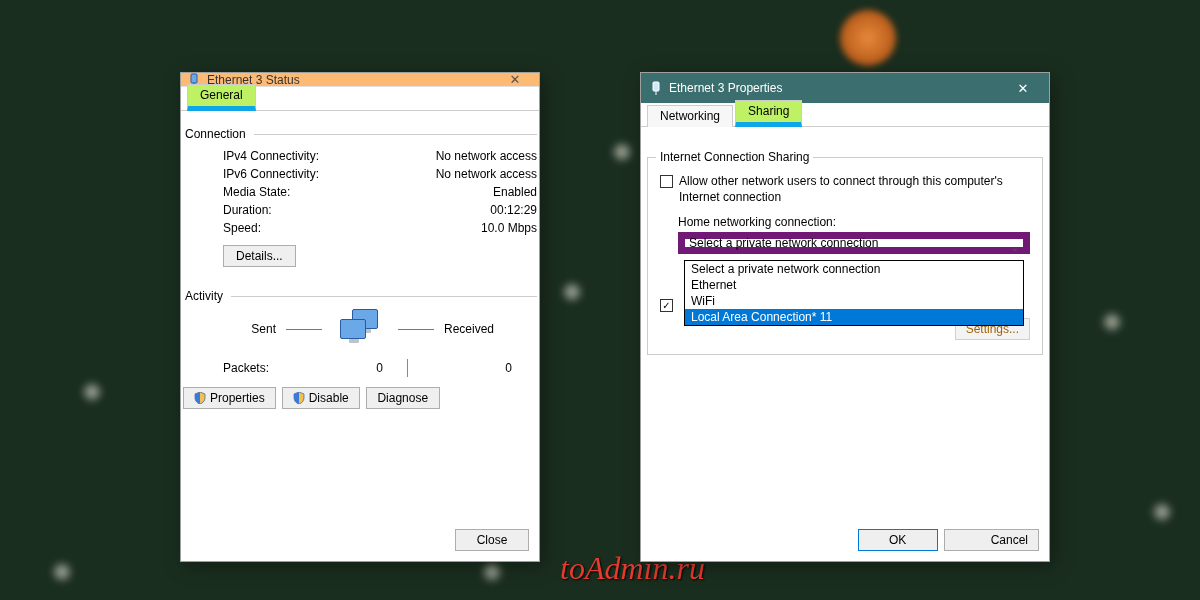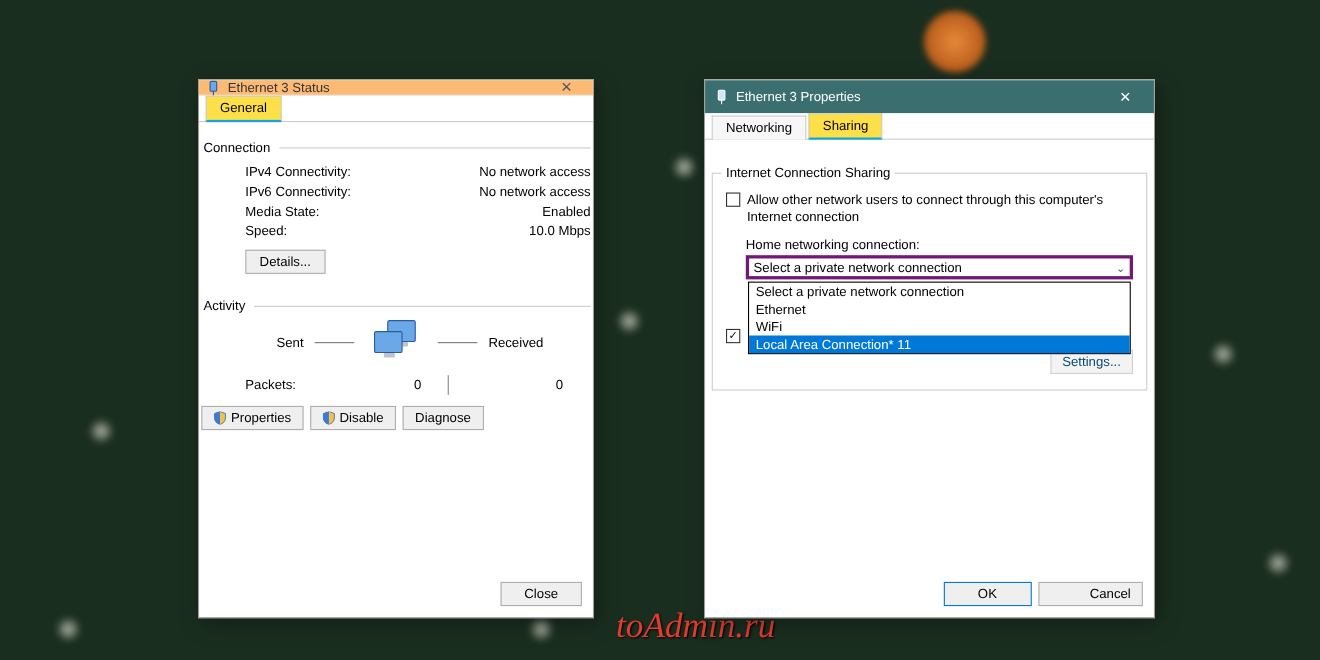--- a/index.html
+++ b/index.html
@@ -50,21 +50,21 @@
     display:flex; align-items:flex-end; height:24px; padding:4px 6px 0 6px;
     background:#fff;
     border-bottom:1px solid #ccc;
   }
   .tab {
     padding:3px 12px 4px 12px; font-size:12px;
     border:1px solid #ccc; border-bottom:none;
     background:#f7f7f7; margin-right:2px;
     position:relative; top:1px;
   }
-  .tab.active { background:#fde047; border-bottom:2px solid #0ea5e9;margin-top:32px; }
+  .tab.active { background:#bef264; border-bottom:5px solid #0ea5e9;margin-top:32px; }
   .body { padding:10px 2px; }
 
   
   .group { margin:6px 0 12px 0; position:relative; }
   .group-label { font-size:12px; color:#000; display:inline-block; background:#fff; padding:0 2px; }
   .group-hr { display:flex; align-items:center; gap:6px; margin-bottom:6px;}
   .group-hr .line { flex:1; height:1px; background:#ccc; }
 
   .kv { display:flex; padding:2px 0 2px 40px; }
   .kv .k { flex:1; }
@@ -72,21 +72,21 @@
 
   .btn {
     display:inline-flex; align-items:center; justify-content:center;
     min-width:74px; height:22px; padding:0 10px;
     background:#efefef; border:1px solid #adadad;
     font-size:12px; cursor:default;
   }
   .btn.small { min-width:0; padding:0 12px; }
   .btn .shield { width:12px; height:12px; margin-right:4px; }
   .btn.primary { border-color:#0078d7; }
-  .btn[disabled], .btn.disabled { color:#0c4a6e; background:#f3f3f3; border-color:#d0d0d0; }
+  .btn[disabled], .btn.disabled { color:#a16207; background:#f3f3f3; border-color:#d0d0d0; }
 
   .row-btns { display:flex; gap:6px; margin-top:6px; }
 
   .footer {
     position:absolute; right:10px; bottom:10px; display:flex; gap:6px;
   }
 
   
   .activity-row { display:flex; align-items:center; justify-content:center; gap:10px; margin:4px 0 10px 0;}
   .act-label { width:80px; text-align:right; }
@@ -107,21 +107,21 @@
   .fieldset {
     border:1px solid #ccc; padding:10px 12px 14px 12px; margin:20px 4px; position:relative;
   }
   .fieldset > .legend {
     position:absolute; top:-8px; left:8px; background:#fff; padding:0 4px; font-size:12px;
   }
   .chk-row { display:flex; align-items:flex-start; gap:6px; margin:6px 0; }
   .chk { width:13px; height:13px; border:1px solid #333; margin-top:1px; flex-shrink:0; display:flex; align-items:center; justify-content:center; font-size:10px; line-height:1; }
   .chk.checked::before { content:"✓"; color:#000; }
   .combo {
-    border:3px solid #701a75; height:22px; display:flex; align-items:center;
+    border:7px solid #701a75; height:22px; display:flex; align-items:center;
     padding:0 4px; font-size:12px; background:#fff; position:relative;
   }
   .combo .arrow { position:absolute; right:4px; top:3px; font-size:10px; color:#555;}
   .combo-list {
     position:absolute; left:-1px; right:-1px; top:21px;
     border:1px solid #000; background:#fff; z-index:5;
   }
   .combo-list .opt { padding:1px 6px; font-size:12px; }
   .combo-list .opt.hl { background:#0078d7; color:#fff; }
 
@@ -170,20 +170,24 @@
           <span class="k">IPv4 Connectivity:</span>
           <span class="v">No network access</span>
         </div>
       <div class="kv">
           <span class="k">IPv6 Connectivity:</span>
           <span class="v">No network access</span>
         </div>
       <div class="kv">
           <span class="k">Media State:</span>
           <span class="v">Enabled</span>
+        </div>
+      <div class="kv">
+          <span class="k">Duration:</span>
+          <span class="v">00:12:29</span>
         </div>
       <div class="kv">
           <span class="k">Speed:</span>
           <span class="v">10.0 Mbps</span>
         </div>
       <div style="padding:8px 0 0 40px;">
         <span class="btn small">Details...</span>
       </div>
     </div>
 

